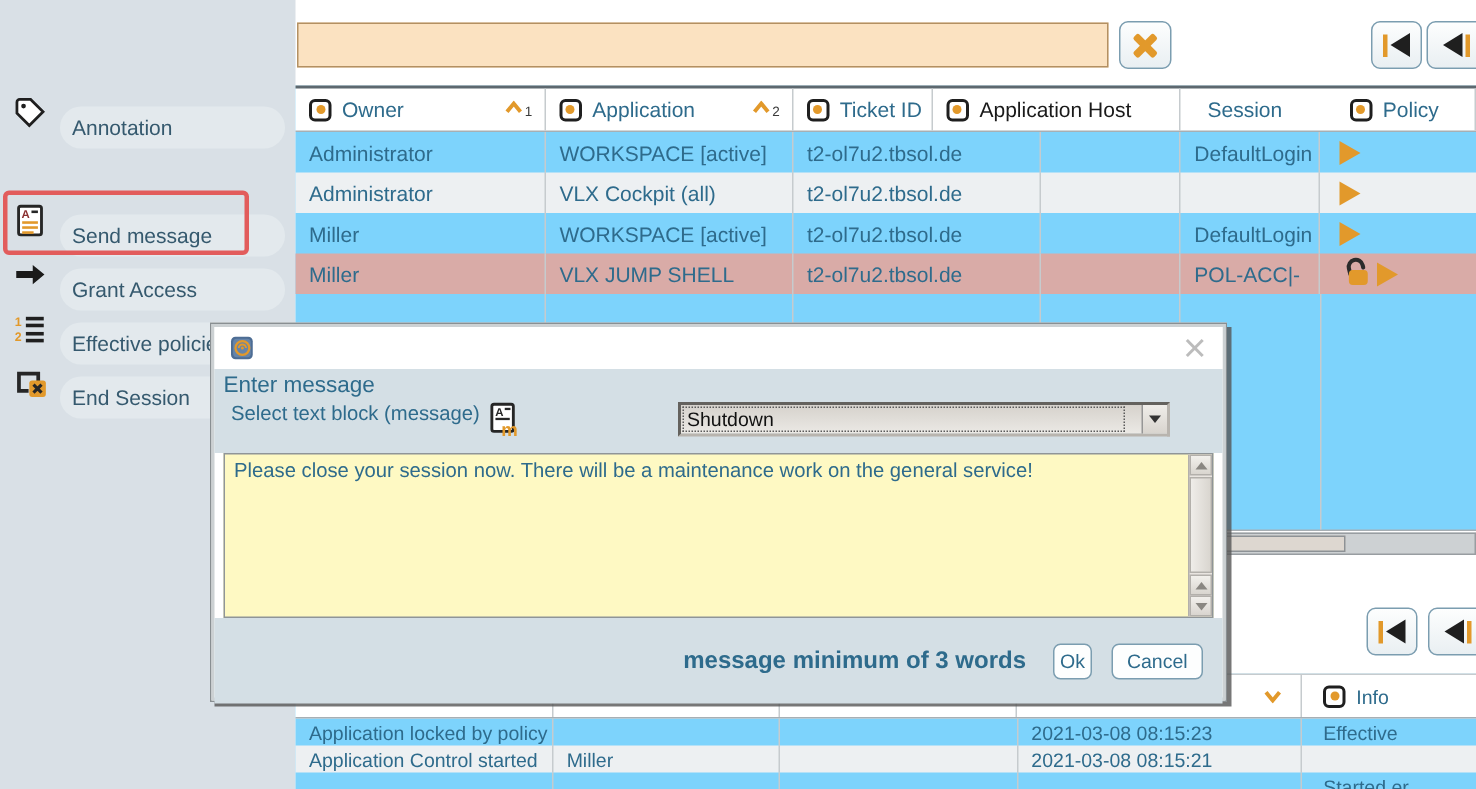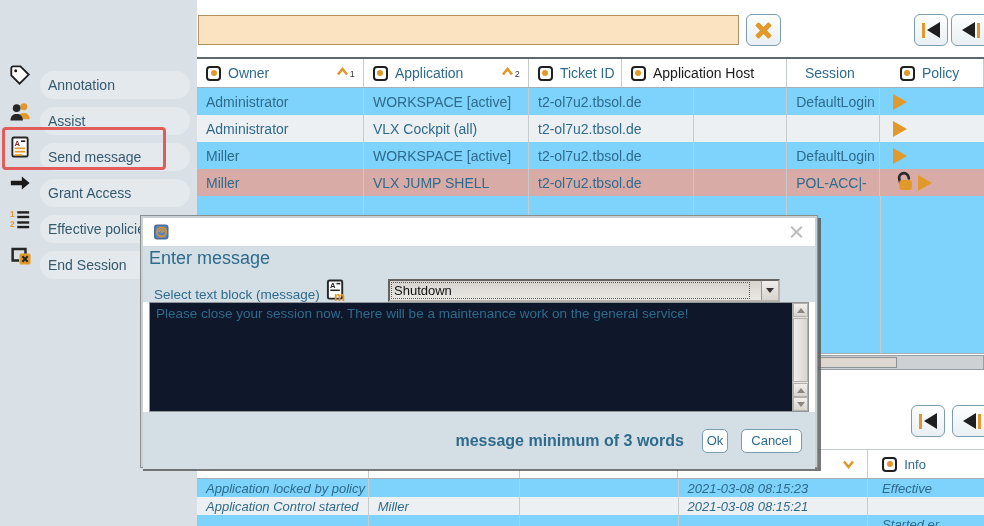--- a/index.html
+++ b/index.html
@@ -46,48 +46,48 @@
   #sessions-table{left:197px;top:57px;width:787px;border-bottom:1px solid #a7afb4;}
   #sessions-table .h-row .t-cell{height:28px;}
   #sessions-table .b-row .t-cell{height:27px;font-size:14px;}
   .row-alt{background:#edf0f2;}
   .row-sel{background:#d9aba7;}
   .row-fill .t-cell{height:157px;}
   .play-tri{width:0;height:0;border-top:8px solid transparent;border-bottom:8px solid transparent;border-left:14px solid #e2992b;}
   #log-table{left:197px;top:449px;width:787px;}
   #log-table .h-row{border-top:1px solid #c6cbce;}
   #log-table .h-row .t-cell{height:28px;font-size:13px;}
-  #log-table .b-row .t-cell{height:18px;font-size:13px;font-style:italic;}
+  #log-table .b-row .t-cell{height:18px;font-size:13px;}
 
   
   #h-scroll{left:197px;top:355px;width:787px;height:15px;background:#cdd1d3;border:1px solid #989da1;box-sizing:border-box;}
   #h-thumb{position:absolute;left:2px;top:1px;width:697px;height:11px;background:#ddd7d0;border:1px solid #8d9296;box-sizing:border-box;}
 
   
   #modal{left:140px;top:215px;width:678px;height:253px;background:#fff;z-index:10;box-sizing:border-box;
          border:1px solid #898f92;box-shadow:3px 3px 0 rgba(85,85,85,0.8);}
   #modal-inner{position:absolute;inset:0;border:2px solid #ccd1d3;}
   #m-titlebar{height:28px;display:flex;align-items:center;background:#fff;}
   #m-close{margin-left:auto;margin-right:12px;position:relative;width:13px;height:13px;cursor:pointer;}
   #m-close::before,#m-close::after{content:"";position:absolute;left:-1px;top:5.5px;width:15px;height:2px;background:#bcbcbc;}
   #m-close::before{transform:rotate(45deg);}  #m-close::after{transform:rotate(-45deg);}
-  #m-header{height:20px;background:#d4dfe5;font-size:18px;color:#2e6b8c;padding-left:6px;padding-top:2px;box-sizing:content-box;}
-  #m-selectrow{height:34px;background:#d4dfe5;display:flex;align-items:flex-end;}
+  #m-header{height:20px;background:#d4dfe5;font-size:15px;color:#2e6b8c;padding-left:6px;padding-top:2px;box-sizing:content-box;}
+  #m-selectrow{height:34px;background:#d4dfe5;display:flex;align-items:flex-start;}
   #m-selectrow .lbl{padding-left:11px;font-size:13.5px;color:#2e6b8c;white-space:nowrap;}
-  #m-select{margin-left:auto;margin-right:35px;width:392px;height:23px;box-sizing:border-box;border:2px inset #b8b4ae;
+  #m-select{margin-left:auto;margin-right:35px;width:328px;height:23px;box-sizing:border-box;border:2px inset #b8b4ae;
             background:linear-gradient(#d6d2cc,#ebe9e5);display:flex;align-items:stretch;cursor:pointer;gap:10px;}
   #m-select .sel-text{flex:1;display:flex;align-items:center;padding-left:4px;font-size:13px;color:#111;
                       outline:1px dotted #5a5a5a;outline-offset:-2px;}
   #m-select .sel-arrow{width:16px;border-left:1px solid #969696;background:linear-gradient(#efede9,#d8d4ce);
                        display:flex;align-items:center;justify-content:center;}
   .tri-dn{width:0;height:0;border-left:4px solid transparent;border-right:4px solid transparent;border-top:5px solid #333;}
   .tri-up-s{width:0;height:0;border-left:4px solid transparent;border-right:4px solid transparent;border-bottom:5px solid #8a8782;}
   .tri-dn-s{width:0;height:0;border-left:4px solid transparent;border-right:4px solid transparent;border-top:5px solid #8a8782;}
   #m-textwrap{height:110px;}
-  #m-textarea{position:relative;margin:0 6px;height:110px;box-sizing:border-box;border:1px solid #8f9598;background:#0f172a;}
+  #m-textarea{position:relative;margin:0 6px;height:110px;box-sizing:border-box;border:1px solid #8f9598;background:#fef9c3;}
   #m-text{position:absolute;left:0;top:0;right:16px;bottom:0;padding:3px 6px;font-size:13.5px;color:#2e6b8c;line-height:1.25;}
   #m-scroll{position:absolute;right:0;top:0;bottom:0;width:15px;background:#e9e5e0;border-left:1px solid #b3b0ab;
             display:flex;flex-direction:column;}
   .sb-btn{height:14px;background:linear-gradient(#f2f0ec,#d9d5cf);border:1px solid #b3b0ab;box-sizing:border-box;
           display:flex;align-items:center;justify-content:center;}
   #m-scroll .thumb{flex:1;background:linear-gradient(90deg,#efede9,#d9d5cf);border:1px solid #b3b0ab;box-sizing:border-box;margin:1px 0;}
   #m-footer{height:57px;background:#d4dfe5;display:flex;align-items:center;justify-content:flex-end;}
   #m-hint{font-weight:bold;font-size:16px;color:#2e6b8c;margin-right:18px;}
   .dlg-btn{height:24px;box-sizing:border-box;border:1px solid #7b9db0;border-radius:5px;background:#fdfefe;
            color:#2e6b8c;font-size:13px;font-family:"Liberation Sans",sans-serif;display:flex;align-items:center;
@@ -105,33 +105,20 @@
       <svg width="22" height="22" viewBox="0 0 24 24">
           <path d="M12.5 2.5 L21.5 11.5 L11.5 21.5 L2.5 12.5 L2.5 4.5 a2 2 0 0 1 2 -2 Z" fill="#fff" stroke="#1f1f1f" stroke-width="2"></path>
           <circle cx="7.3" cy="7.3" r="1.7" fill="#1f1f1f"></circle>
         </svg>
     </span>
     <span class="sb-pill">
       <span class="sb-label">Annotation</span>
     </span>
   </div>
 
-  <div class="sb-item" style="top:97px">
-    <span class="sb-icon">
-      <svg width="23" height="23" viewBox="0 0 24 24">
-          <circle cx="15.5" cy="7" r="3.6" fill="#e2992b"></circle>
-          <path d="M9.5 20 c0-4.5 2.7-6.5 6-6.5 s6 2 6 6.5 z" fill="#e2992b"></path>
-          <circle cx="8" cy="8.5" r="4" fill="#262626"></circle>
-          <path d="M1.5 21.5 c0-5 3-7 6.5-7 s6.5 2 6.5 7 z" fill="#262626"></path>
-        </svg>
-    </span>
-    <span class="sb-pill">
-      <span class="sb-label">Assist</span>
-    </span>
-  </div>
 
   <div class="sb-item" style="top:133px">
     <span class="sb-icon">
       <svg width="21" height="23" viewBox="0 0 22 24">
           <rect x="2.5" y="1.5" width="16" height="20" rx="1.5" fill="#fff" stroke="#262626" stroke-width="2"></rect>
           <text x="4.6" y="10" font-size="8" font-weight="bold" fill="#8a2f2f" font-family="Liberation Sans,sans-serif">A</text>
           <rect x="11.5" y="4.5" width="4.5" height="1.8" fill="#262626"></rect>
           <rect x="5" y="12" width="11" height="1.8" fill="#e2992b"></rect>
           <rect x="5" y="15.5" width="11" height="1.8" fill="#e2992b"></rect>
           <rect x="5" y="19" width="8" height="1.8" fill="#e2992b"></rect>

